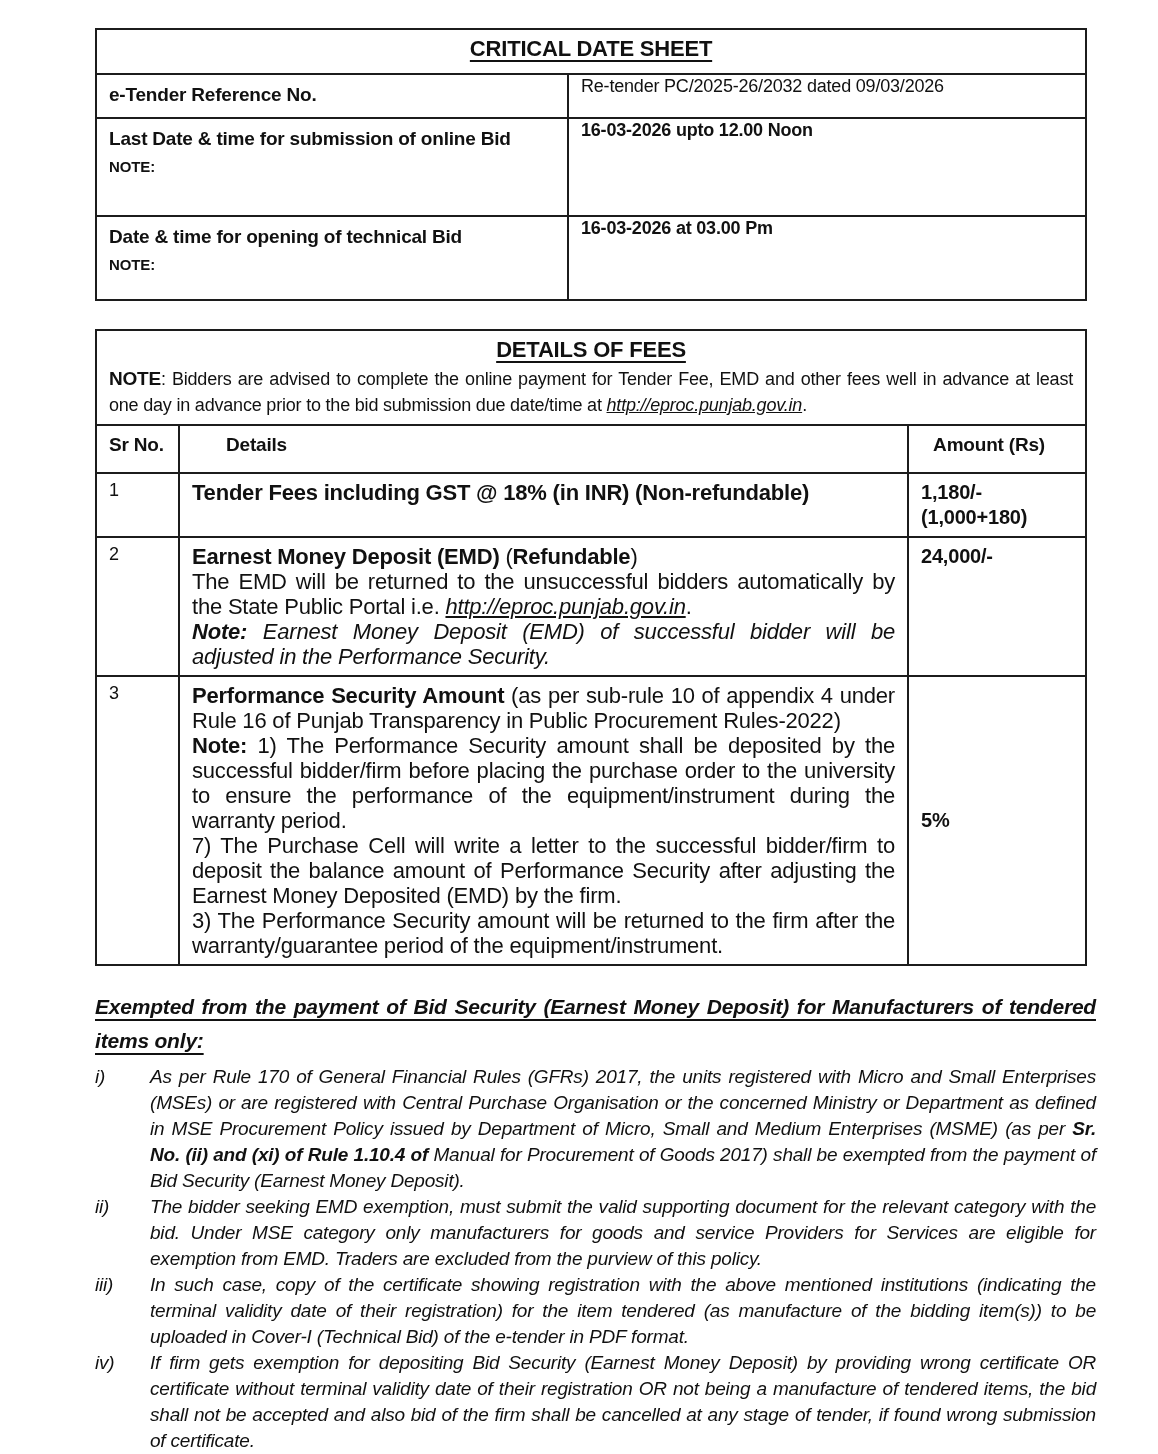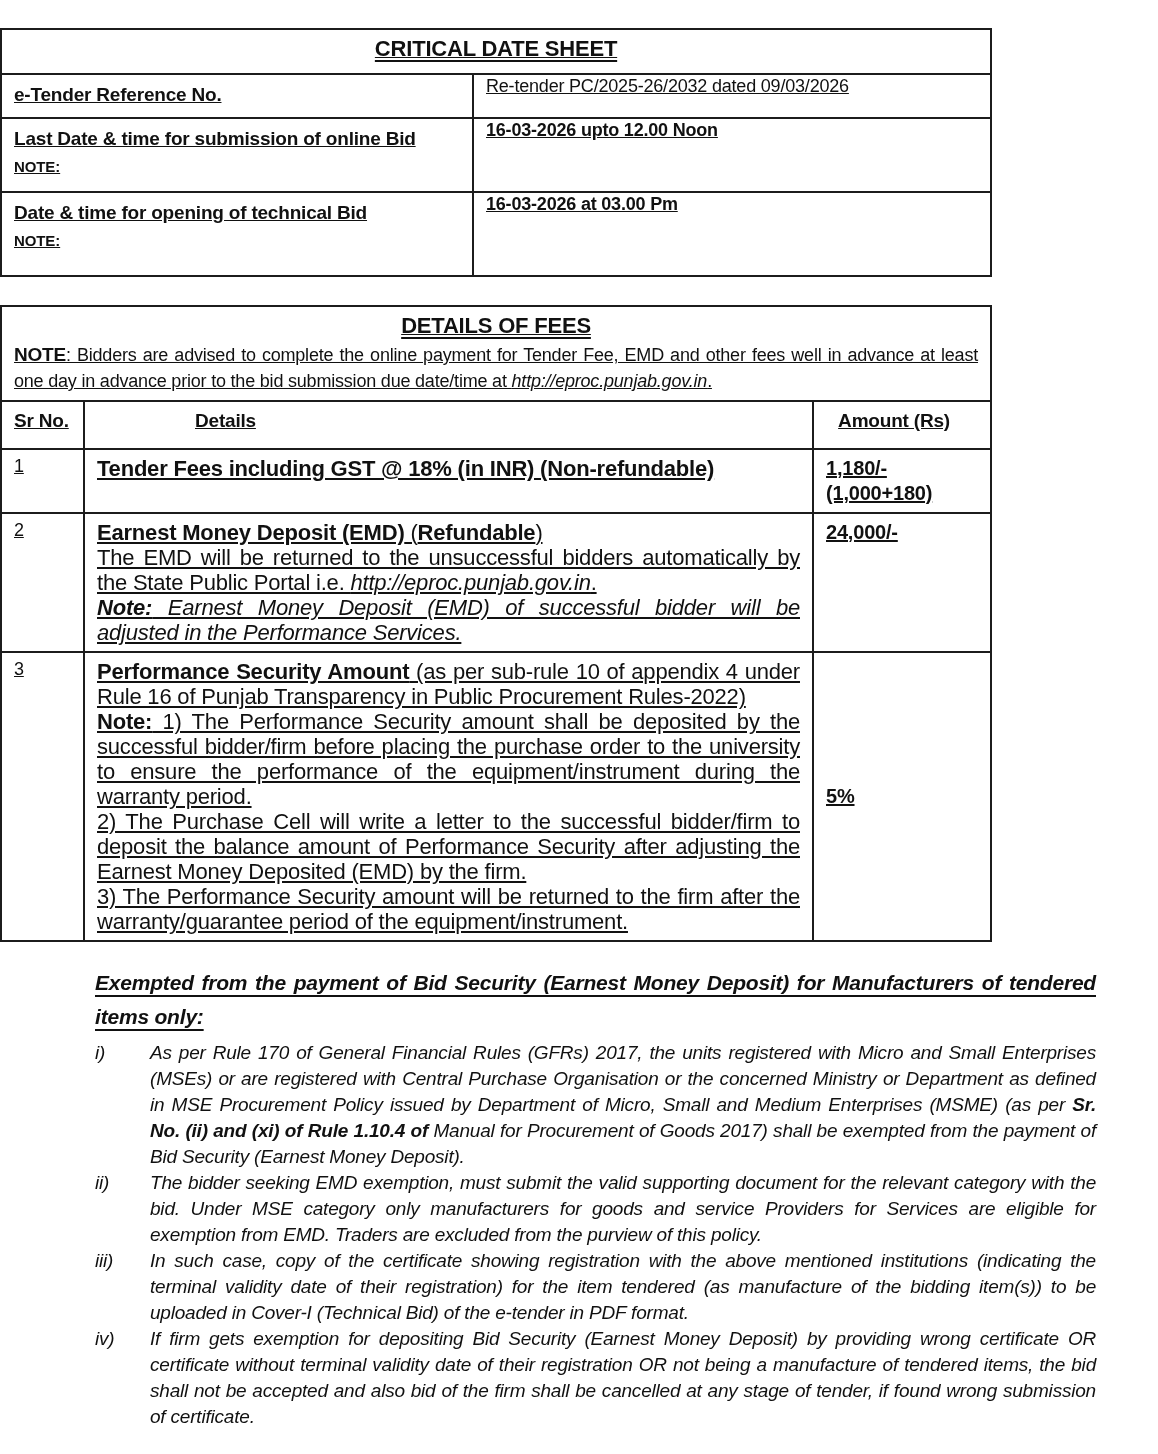--- a/index.html
+++ b/index.html
@@ -11,22 +11,22 @@
     font-family: "Liberation Sans", sans-serif;
     letter-spacing: -0.2px;
     overflow: hidden;
   }
   .doc { padding-top: 28px; }
 
   
   table.tbl {
     border-collapse: collapse;
     table-layout: fixed;
+    margin-left: 95px;
     width: 990px;
-    text-decoration: underline;
   }
   table.tbl td {
     border: 2px solid #1c1c1c;
     vertical-align: top;
     padding: 6px 12px;
   }
   .tbl-title-cell { text-align: center; padding: 4px 10px 2px 10px; }
   .tbl-title {
     font-weight: bold;
     font-size: 22px;
@@ -44,21 +44,21 @@
   .caption-cell { padding: 5px 12px 2px 12px; }
   .fees-note {
     font-size: 18px;
     line-height: 26px;
     text-align: justify;
     margin-top: 3px;
   }
   .fees-note .nlabel { font-weight: bold; font-size: 19px; }
   .lnk { font-style: italic; text-decoration: underline; color: inherit; }
   .t2 .hdr td { font-weight: bold; font-size: 19px; padding-top: 8px; }
-  .t2 .hdr .details-hdr { padding-left: 110px; }
+  .t2 .hdr .details-hdr { padding-left: 46px; }
   .t2 .hdr .amount-hdr { text-align: center; padding-left: 4px; padding-right: 20px; }
   .sr-cell { font-size: 18px; padding-top: 7px; }
   .det-cell { font-size: 22px; line-height: 25px; padding: 5px 14px 4px 14px; }
   .det-cell p { margin: 0; }
   .just { text-align: justify; }
   .ital { font-style: italic; }
   .amt-cell {
     font-weight: bold; font-size: 20px;
     padding: 7px 4px; line-height: 25px; border-radius: 15px;
   }
@@ -101,21 +101,21 @@
       </td>
     </tr>
     <tr style="height:44px">
       <td class="lbl">
         <span>e-Tender Reference No.</span>
       </td>
       <td class="val">
         <span>Re-tender PC/2025-26/2032 dated 09/03/2026</span>
       </td>
     </tr>
-    <tr style="height:74px">
+    <tr style="height:98px">
       <td class="lbl">
         <span>Last Date &amp; time for submission of online Bid</span>
         <div class="note-sub">NOTE:</div>
       </td>
       <td class="val b">
         <span>16-03-2026 upto 12.00 Noon</span>
       </td>
     </tr>
     <tr style="height:84px">
       <td class="lbl">
@@ -161,33 +161,33 @@
         <div>1,180/-</div>
         <div>(1,000+180)</div>
       </td>
     </tr>
 
     <tr style="height:133px">
       <td class="sr-cell">2</td>
       <td class="det-cell">
         <p><b>Earnest Money Deposit (EMD)</b><span> (</span><b>Refundable</b><span>)</span></p>
         <p class="just"><span>The EMD will be returned to the unsuccessful bidders automatically by the State Public Portal i.e. </span><span class="lnk">http://eproc.punjab.gov.in</span><span>.</span></p>
-        <p class="just ital"><b>Note:</b><span> Earnest Money Deposit (EMD) of successful bidder will be adjusted in the Performance Services.</span></p>
+        <p class="just ital"><b>Note:</b><span> Earnest Money Deposit (EMD) of successful bidder will be adjusted in the Performance Security.</span></p>
       </td>
       <td class="amt-cell">
         <div>24,000/-</div>
       </td>
     </tr>
 
     <tr style="height:270px">
       <td class="sr-cell">3</td>
       <td class="det-cell">
         <p class="just"><b>Performance Security Amount</b><span> (as per sub-rule 10 of appendix 4 under Rule 16 of Punjab Transparency in Public Procurement Rules-2022)</span></p>
         <p class="just"><b>Note:</b><span> 1) The Performance Security amount shall be deposited by the successful bidder/firm before placing the purchase order to the university to ensure the performance of the equipment/instrument during the warranty period.</span></p>
-        <p class="just">2) The Purchase Cell will write a letter to the successful bidder/firm to deposit the balance amount of Performance Security after adjusting the Earnest Money Deposited (EMD) by the firm.</p>
+        <p class="just">7) The Purchase Cell will write a letter to the successful bidder/firm to deposit the balance amount of Performance Security after adjusting the Earnest Money Deposited (EMD) by the firm.</p>
         <p class="just">3) The Performance Security amount will be returned to the firm after the warranty/guarantee period of the equipment/instrument.</p>
       </td>
       <td class="amt-cell vmid">
         <div>5%</div>
       </td>
     </tr>
   </tbody>
     </table>
 
   <div class="exempt">

